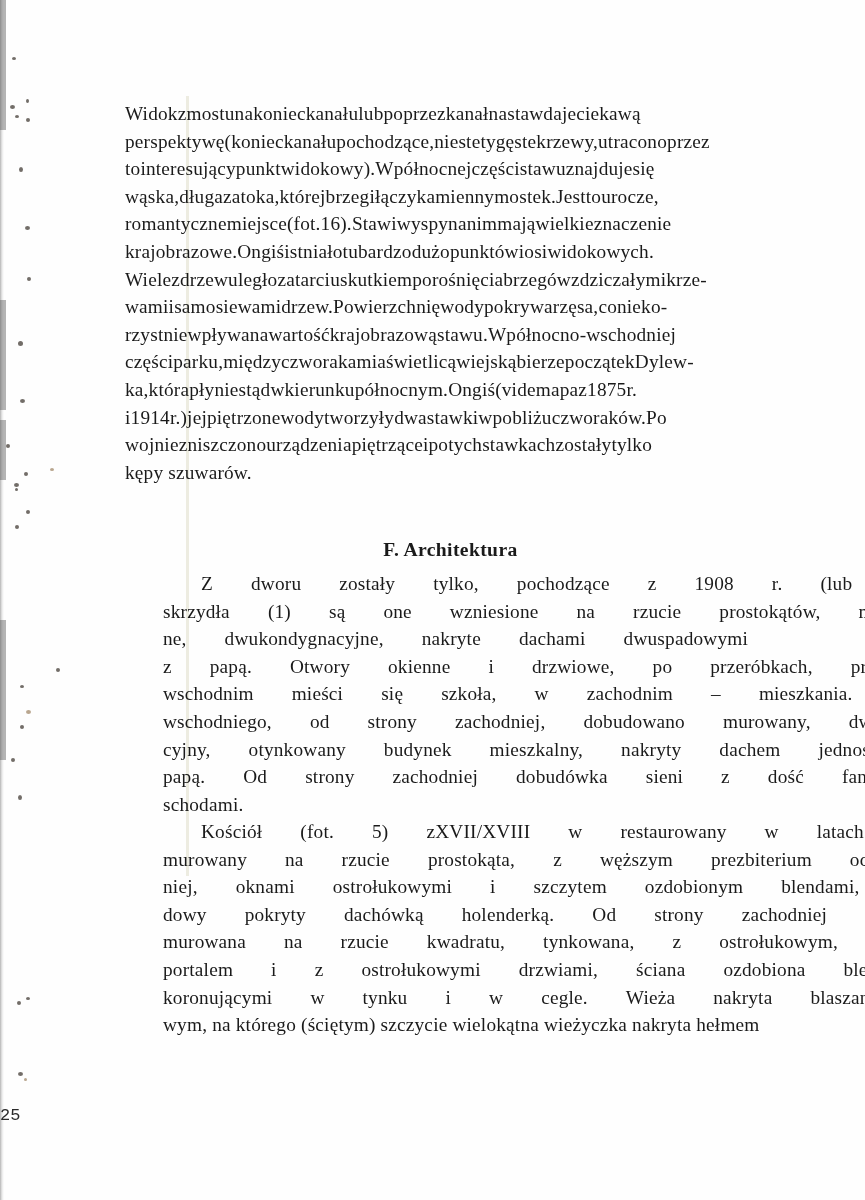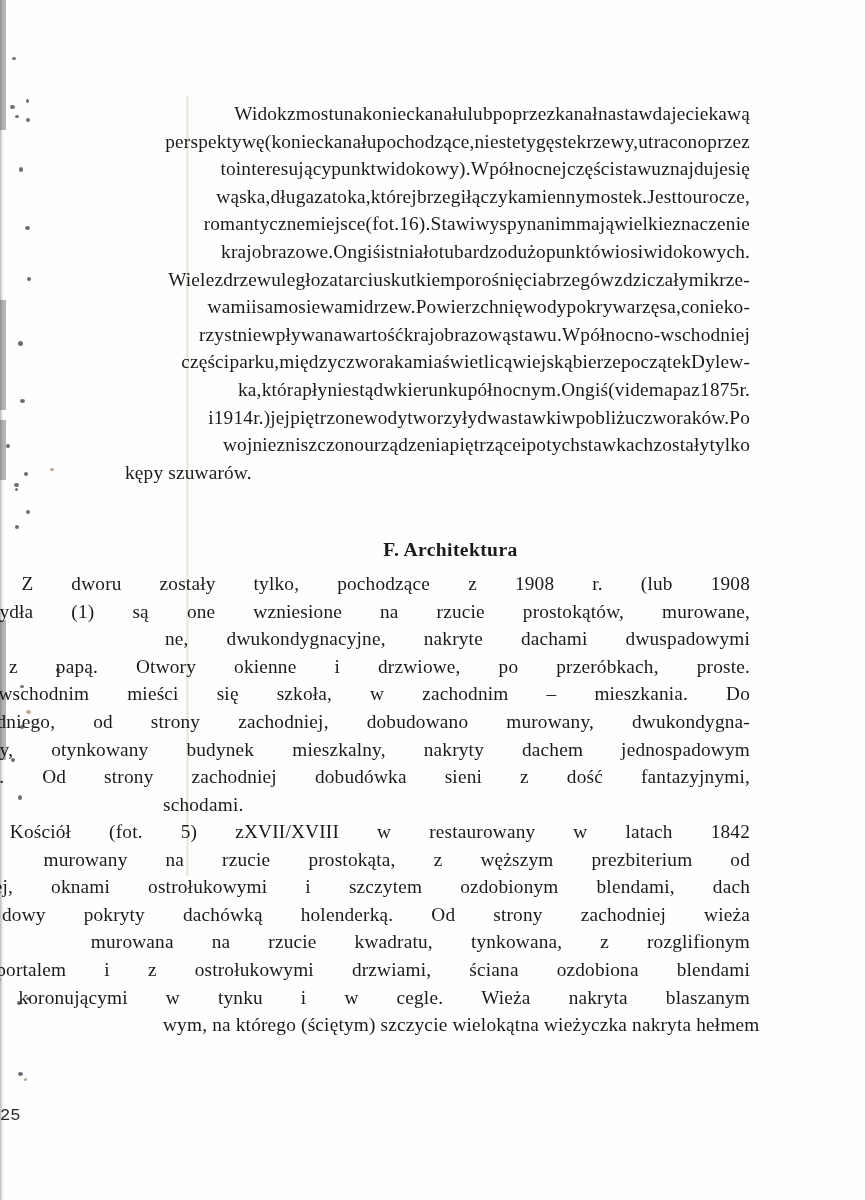--- a/index.html
+++ b/index.html
@@ -69,21 +69,21 @@
     text-indent: 38px;
   }
 
   
   .ln {
     display: block;
     white-space: pre;
   }
   .ln.just {
     display: flex;
-    justify-content: flex-end;
+    justify-content: flex-start;
     white-space: normal;
   }
   .ln.just > span { white-space: pre; }
 
   .heading {
     position: absolute;
     left: 125px;
     top: 524px;
     width: 625px;
     margin: 13px;
@@ -462,20 +462,21 @@
           <span>zachodniej</span>
           <span>wieża</span>
         </span>
         <span class="ln just">
           <span>murowana</span>
           <span>na</span>
           <span>rzucie</span>
           <span>kwadratu,</span>
           <span>tynkowana,</span>
           <span>z</span>
+          <span>ostrołukowym,</span>
           <span>rozglifionym</span>
         </span>
         <span class="ln just">
           <span>portalem</span>
           <span>i</span>
           <span>z</span>
           <span>ostrołukowymi</span>
           <span>drzwiami,</span>
           <span>ściana</span>
           <span>ozdobiona</span>

